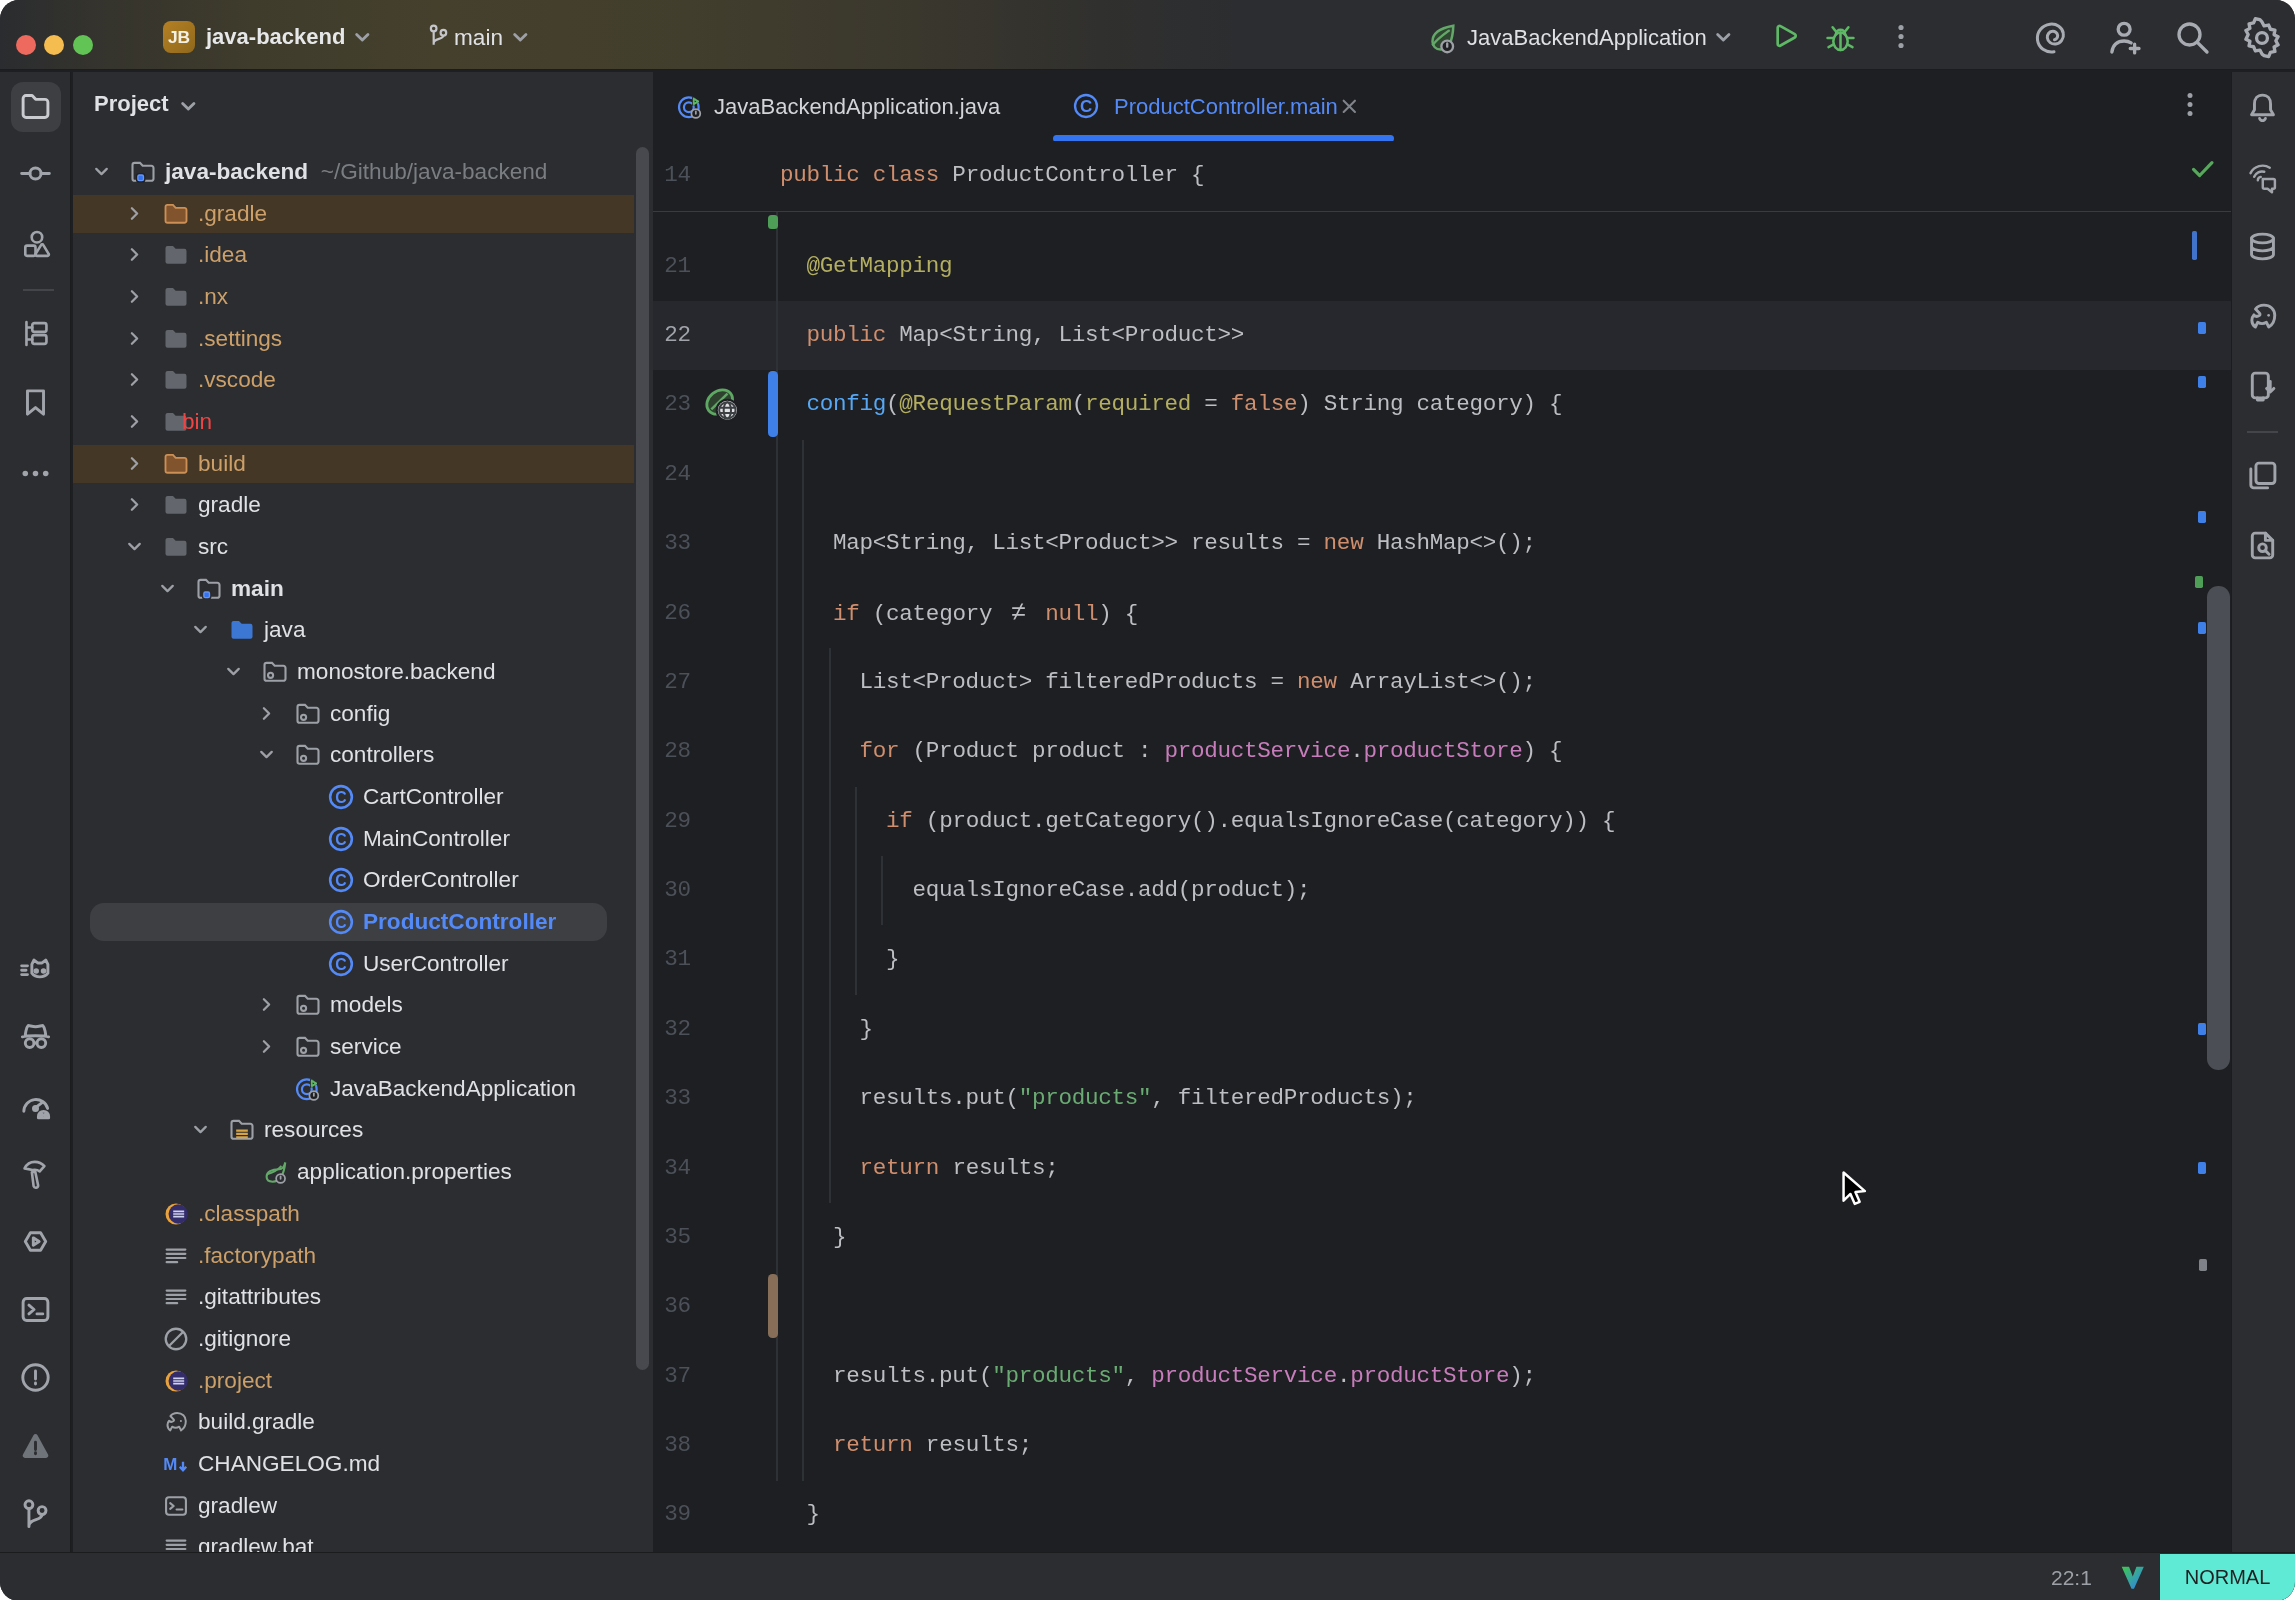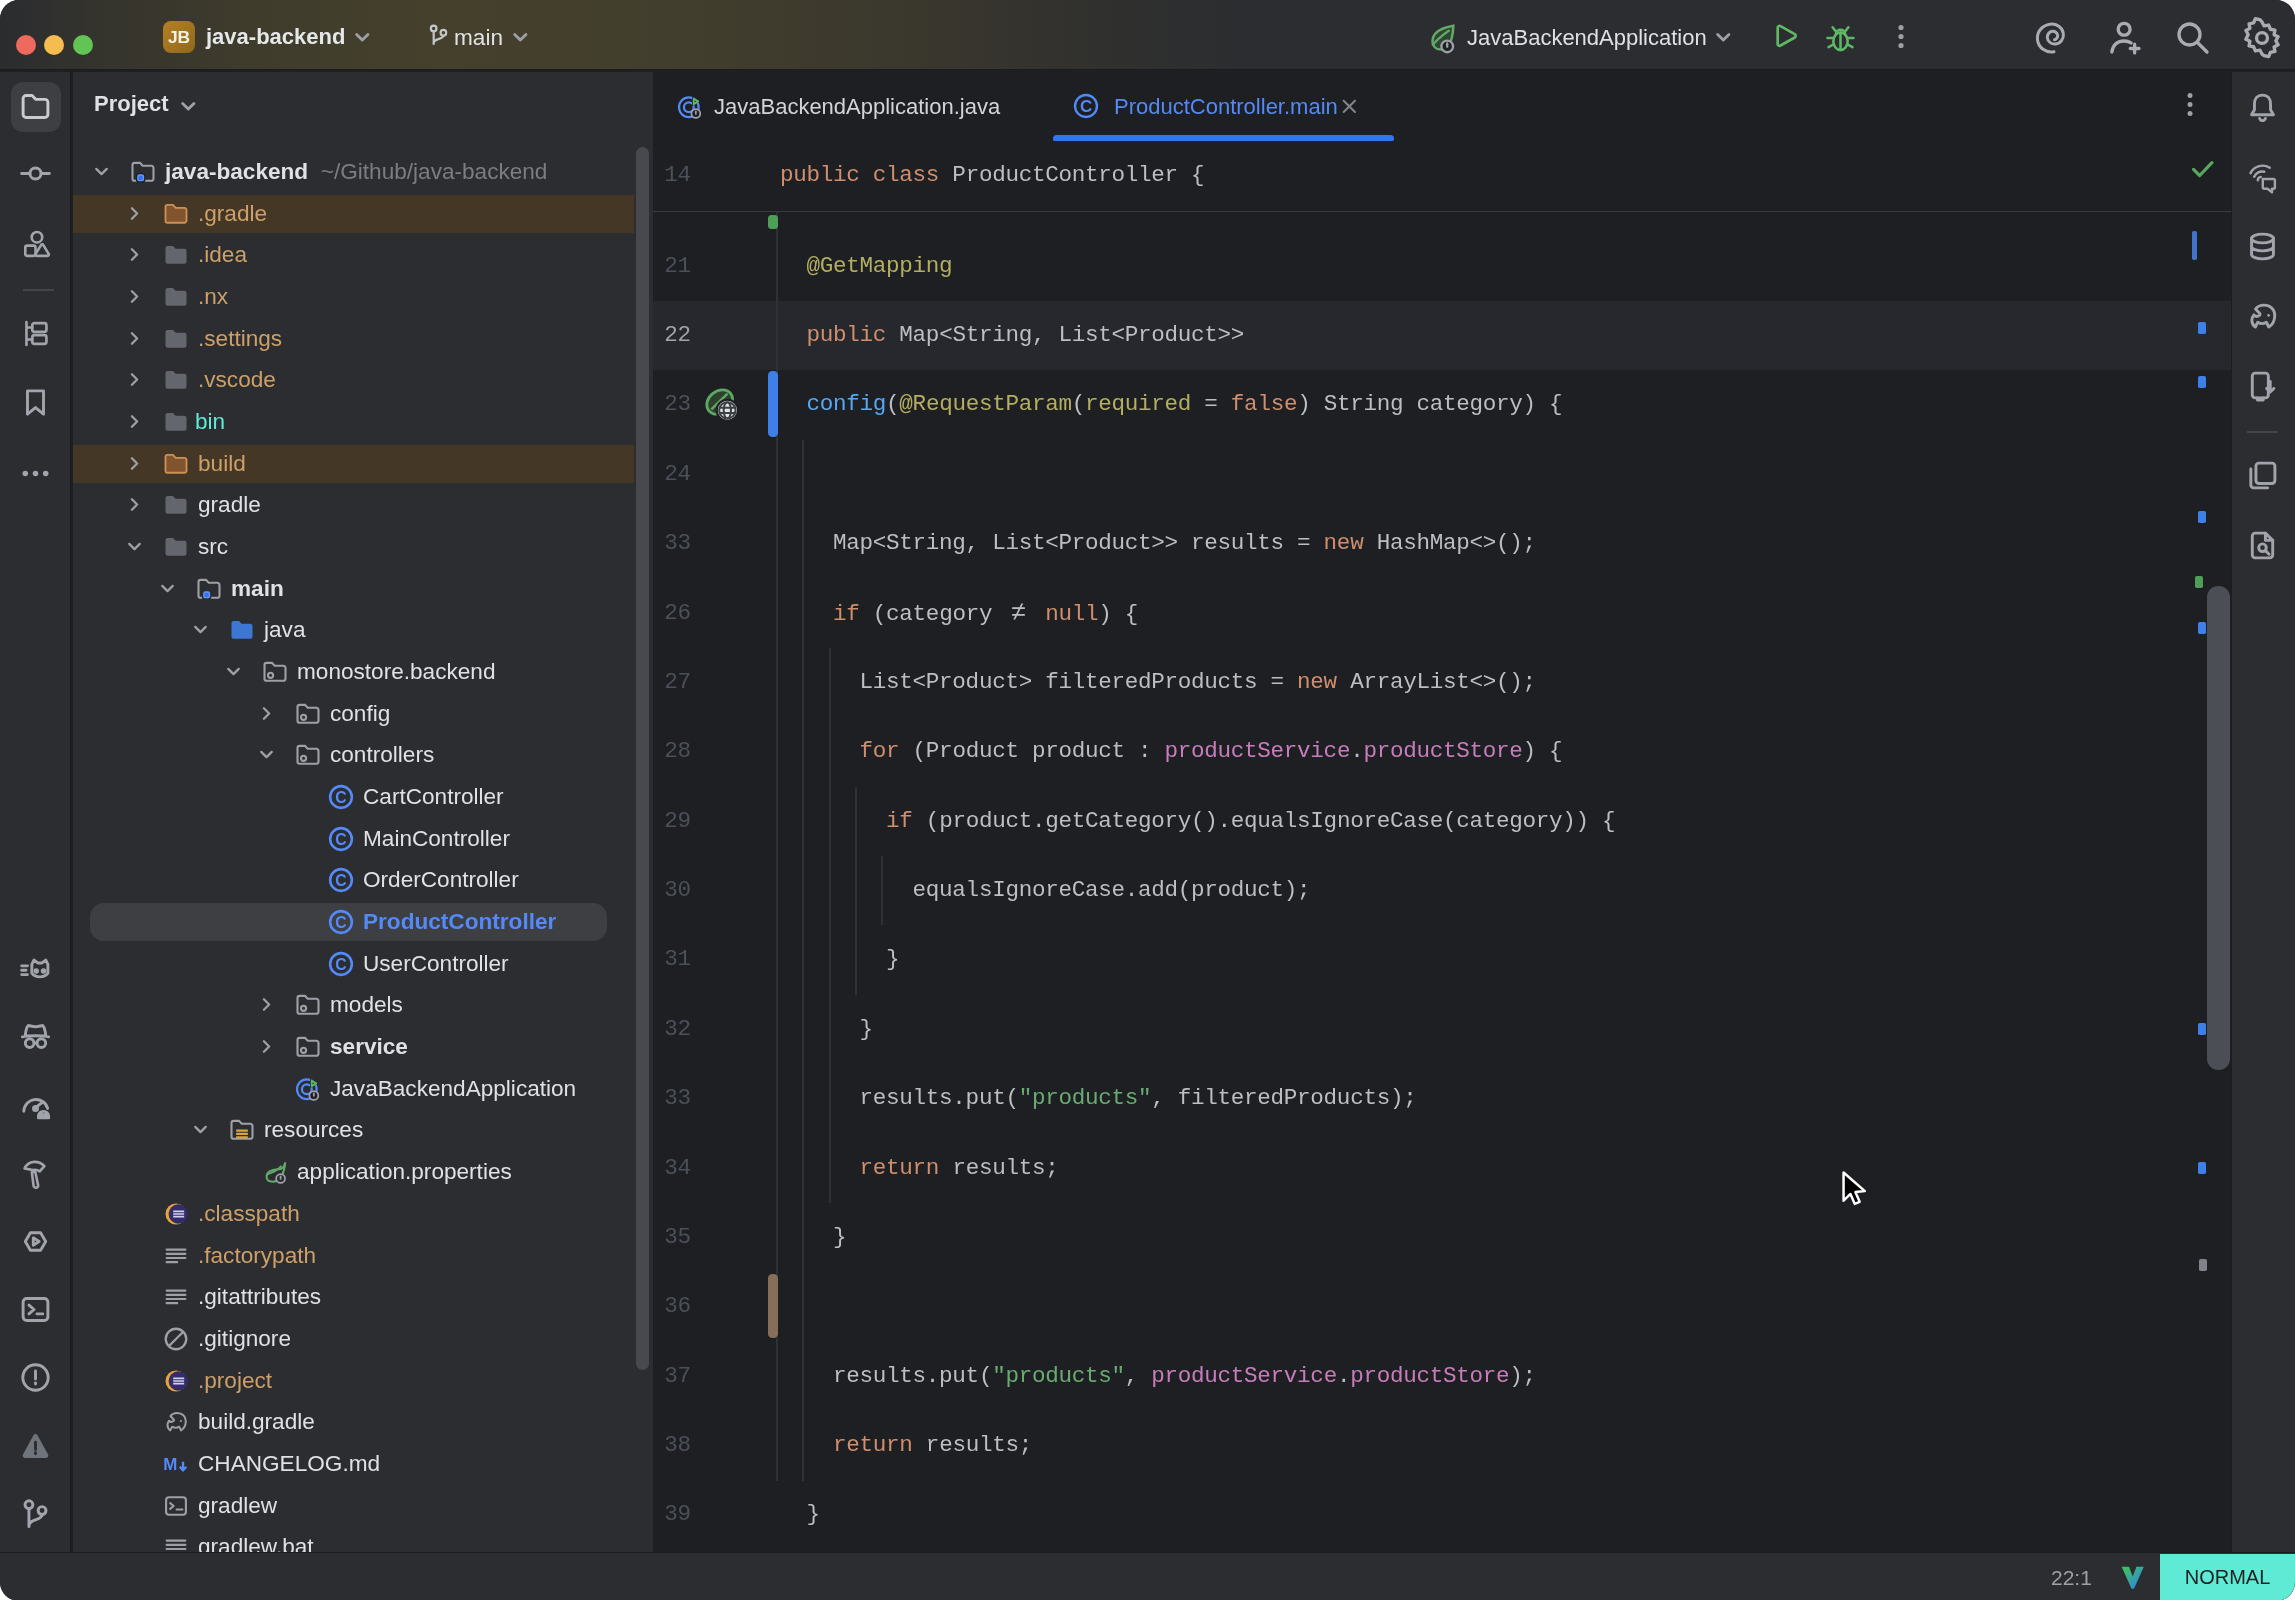--- a/index.html
+++ b/index.html
@@ -277,21 +277,21 @@
         </svg>
 <div class="trow-txt" style="left:125px;color:#cda069;font-weight:normal">.vscode</div>
 </div>
 <div class="tree-row" style="top:329px">
 <svg class="ab" style="left:51px;top:10.4px" width="21" height="21" viewBox="0 0 24 24">
           <path d="M9 6l6 6-6 6" fill="none" stroke="#9da0a6" stroke-width="2.6" stroke-linecap="round" stroke-linejoin="round"></path>
         </svg>
 <svg class="ab" style="left:89px;top:7px" width="28" height="28" viewBox="0 0 24 24">
           <path d="M3 6a1.8 1.8 0 011.8-1.8h4.6l2.3 2.5h7.5A1.8 1.8 0 0121 8.5v9.2a1.8 1.8 0 01-1.8 1.8H4.8A1.8 1.8 0 013 17.7z" fill="#63666c"></path>
         </svg>
-<div class="trow-txt" style="left:122px;color:#5eead4;font-weight:normal">bin</div>
+<div class="trow-txt" style="left:109px;color:#ef4444;font-weight:normal">bin</div>
 </div>
 <div class="tree-row" style="top:371px">
 <div class="ab" style="left:0;top:1.7px;width:561px;height:38px;background:#453726"></div>
 <svg class="ab" style="left:51px;top:10.4px" width="21" height="21" viewBox="0 0 24 24">
           <path d="M9 6l6 6-6 6" fill="none" stroke="#9da0a6" stroke-width="2.6" stroke-linecap="round" stroke-linejoin="round"></path>
         </svg>
 <svg class="ab" style="left:89px;top:7px" width="28" height="28" viewBox="0 0 24 24">
           <path d="M3 6a1.8 1.8 0 011.8-1.8h4.6l2.3 2.5h7.5A1.8 1.8 0 0121 8.5v9.2a1.8 1.8 0 01-1.8 1.8H4.8A1.8 1.8 0 013 17.7z" fill="#82542e" stroke="#cc8f55" stroke-width="1.6"></path>
         </svg>
 <div class="trow-txt" style="left:125px;color:#cda069;font-weight:normal">build</div>
@@ -411,21 +411,21 @@
 <div class="trow-txt" style="left:257px;color:#dfe1e5;font-weight:normal">models</div>
 </div>
 <div class="tree-row" style="top:954px">
 <svg class="ab" style="left:183px;top:10.4px" width="21" height="21" viewBox="0 0 24 24">
           <path d="M9 6l6 6-6 6" fill="none" stroke="#9da0a6" stroke-width="2.6" stroke-linecap="round" stroke-linejoin="round"></path>
         </svg>
 <svg class="ab" style="left:221px;top:7px" width="28" height="28" viewBox="0 0 24 24">
           <path d="M3 6a1.8 1.8 0 011.8-1.8h4.6l2.3 2.5h7.5A1.8 1.8 0 0121 8.5v9.2a1.8 1.8 0 01-1.8 1.8H4.8A1.8 1.8 0 013 17.7z" fill="none" stroke="#9da0a6" stroke-width="1.8"></path>
           <circle cx="8.2" cy="14.8" r="2.2" fill="none" stroke="#9da0a6" stroke-width="1.8"></circle>
         </svg>
-<div class="trow-txt" style="left:257px;color:#dfe1e5;font-weight:bold">service</div>
+<div class="trow-txt" style="left:257px;color:#dfe1e5;font-weight:normal">service</div>
 </div>
 <div class="tree-row" style="top:996px">
 <svg class="ab" style="left:221px;top:7px" width="28" height="28" viewBox="0 0 24 24">
           <circle cx="11" cy="12.2" r="8.4" fill="none" stroke="#548af7" stroke-width="1.9"></circle>
           <circle cx="11" cy="12.2" r="4.2" fill="none" stroke="#548af7" stroke-width="1.9"></circle>
           <path d="M13.8 3.2l7 4-7 4z" fill="#1e1f22" stroke="none"></path>
           <path d="M15.2 4.9l3.8 2.3-3.8 2.3z" fill="none" stroke="#5fb865" stroke-width="1.6" stroke-linejoin="round"></path>
           <circle cx="17" cy="17.6" r="3.8" fill="#1e1f22" stroke="#9da0a6" stroke-width="1.5"></circle>
           <path d="M17 15.8v2" stroke="#9da0a6" stroke-width="1.5" stroke-linecap="round"></path>
         </svg>

